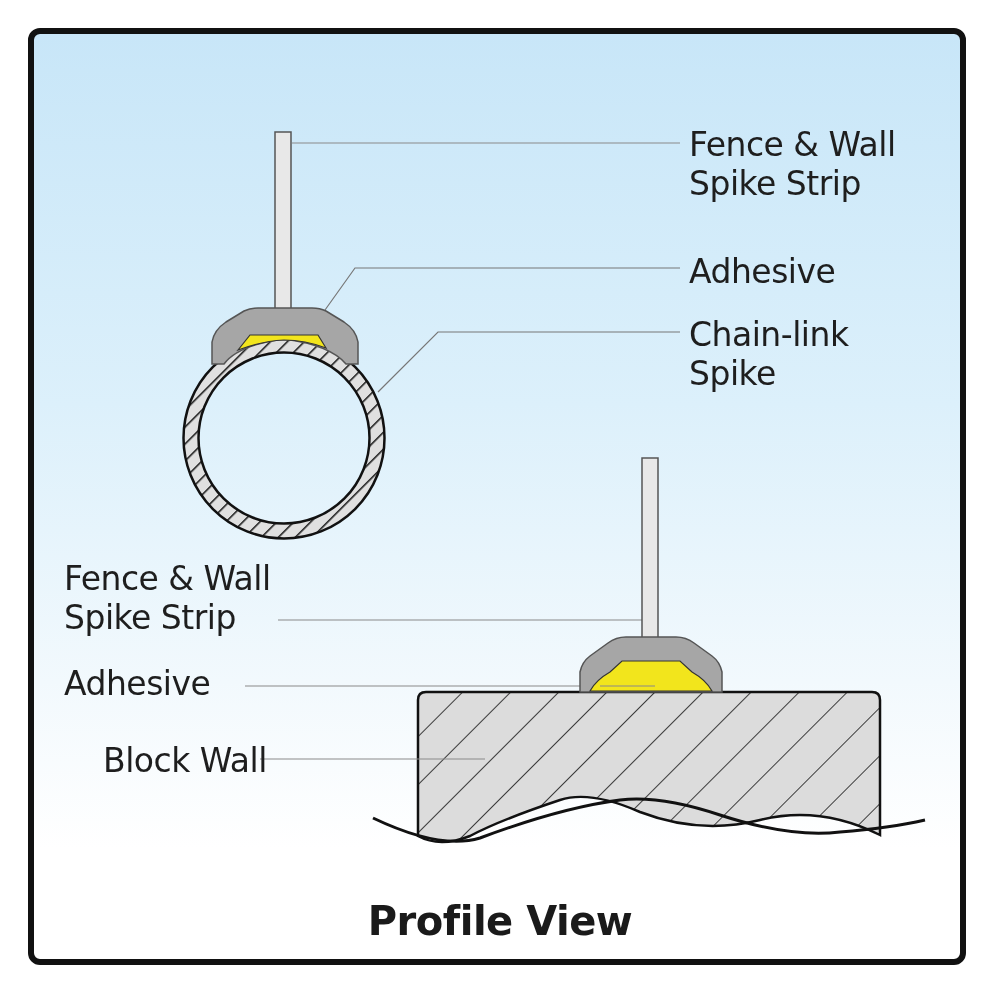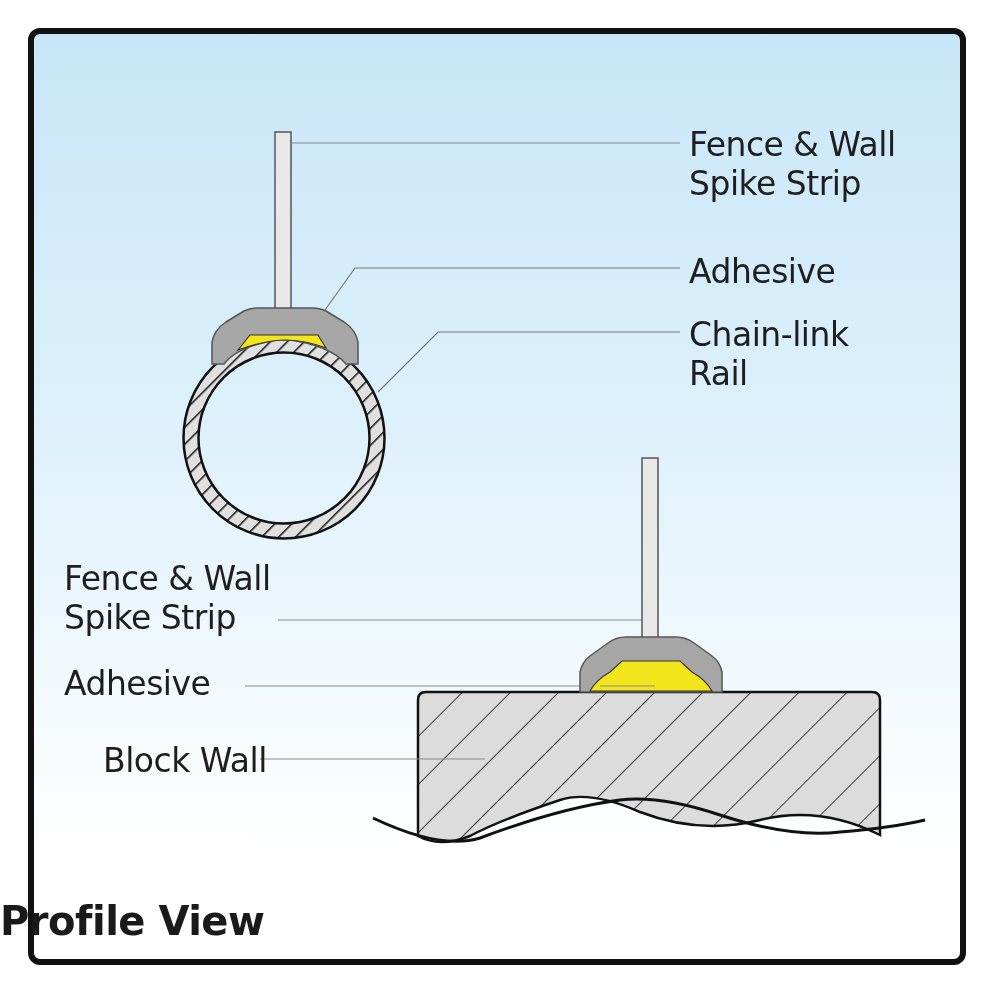--- a/index.html
+++ b/index.html
@@ -5,21 +5,21 @@
   html, body { margin:0; padding:0; background:#ffffff; }
   body { width:1000px; height:1000px; position:relative; overflow:hidden; font-family:"DejaVu Sans", sans-serif; }
   #frame {
     position:absolute; left:28px; top:28px; width:938px; height:937px;
     box-sizing:border-box; border:6px solid #111; border-radius:12px;
     background:linear-gradient(to bottom, #c8e6f8 0%, #dcf0fb 40%, #f2f9fd 70%, #ffffff 88%);
     overflow:hidden;
   }
   svg#diagram { position:absolute; left:0; top:0; width:1000px; height:1000px; }
   .lbl { position:absolute; font-family:"DejaVu Sans", sans-serif; font-size:33px; line-height:38px; color:#1e1e1e; letter-spacing:-0.5px; white-space:nowrap;text-align:right; }
-  #title { position:absolute; left:0; width:1000px; top:898px; text-align:left; font-family:"DejaVu Sans", sans-serif; font-weight:bold; font-size:40px; color:#1a1a1a; letter-spacing:-0.5px; }
+  #title { position:absolute; left:0; width:1000px; top:898px; text-align:center; font-family:"DejaVu Sans", sans-serif; font-weight:bold; font-size:40px; color:#1a1a1a; letter-spacing:-0.5px; }
 </style>
 </head>
 <body>
 
 <div id="frame"></div>
 
 <svg id="diagram" viewBox="0 0 1000 1000">
   <defs>
     <pattern id="hatchRing" patternUnits="userSpaceOnUse" width="12" height="12" patternTransform="rotate(45)">
       <rect width="12" height="12" fill="#e0e0e0"></rect>
@@ -68,20 +68,20 @@
 
     <path d="M590,691 Q596,680 610,672 L622,661 L680,661 L692,672 Q706,680 712,691 Z" fill="#f2e51c" stroke="#333" stroke-width="1.2"></path>
     <line x1="600" y1="686" x2="655" y2="686" stroke="#8a8a8a" stroke-width="1.2"></line>
   </g>
 </svg>
 
 <div class="lbl" style="left:689px; top:126px;">Fence &amp; Wall</div>
 <div class="lbl" style="left:689px; top:165px;">Spike Strip</div>
 <div class="lbl" style="left:689px; top:253px;">Adhesive</div>
 <div class="lbl" style="left:689px; top:316px;">Chain-link</div>
-<div class="lbl" style="left:689px; top:355px;">Rail</div>
+<div class="lbl" style="left:689px; top:355px;">Spike</div>
 
 <div class="lbl" style="left:64px; top:560px;">Fence &amp; Wall</div>
 <div class="lbl" style="left:64px; top:599px;">Spike Strip</div>
 <div class="lbl" style="left:64px; top:665px;">Adhesive</div>
 <div class="lbl" style="left:64px; top:742px;margin-left:39px;">Block Wall</div>
 
 <div id="title">Profile View</div>
 
 </body></html>

